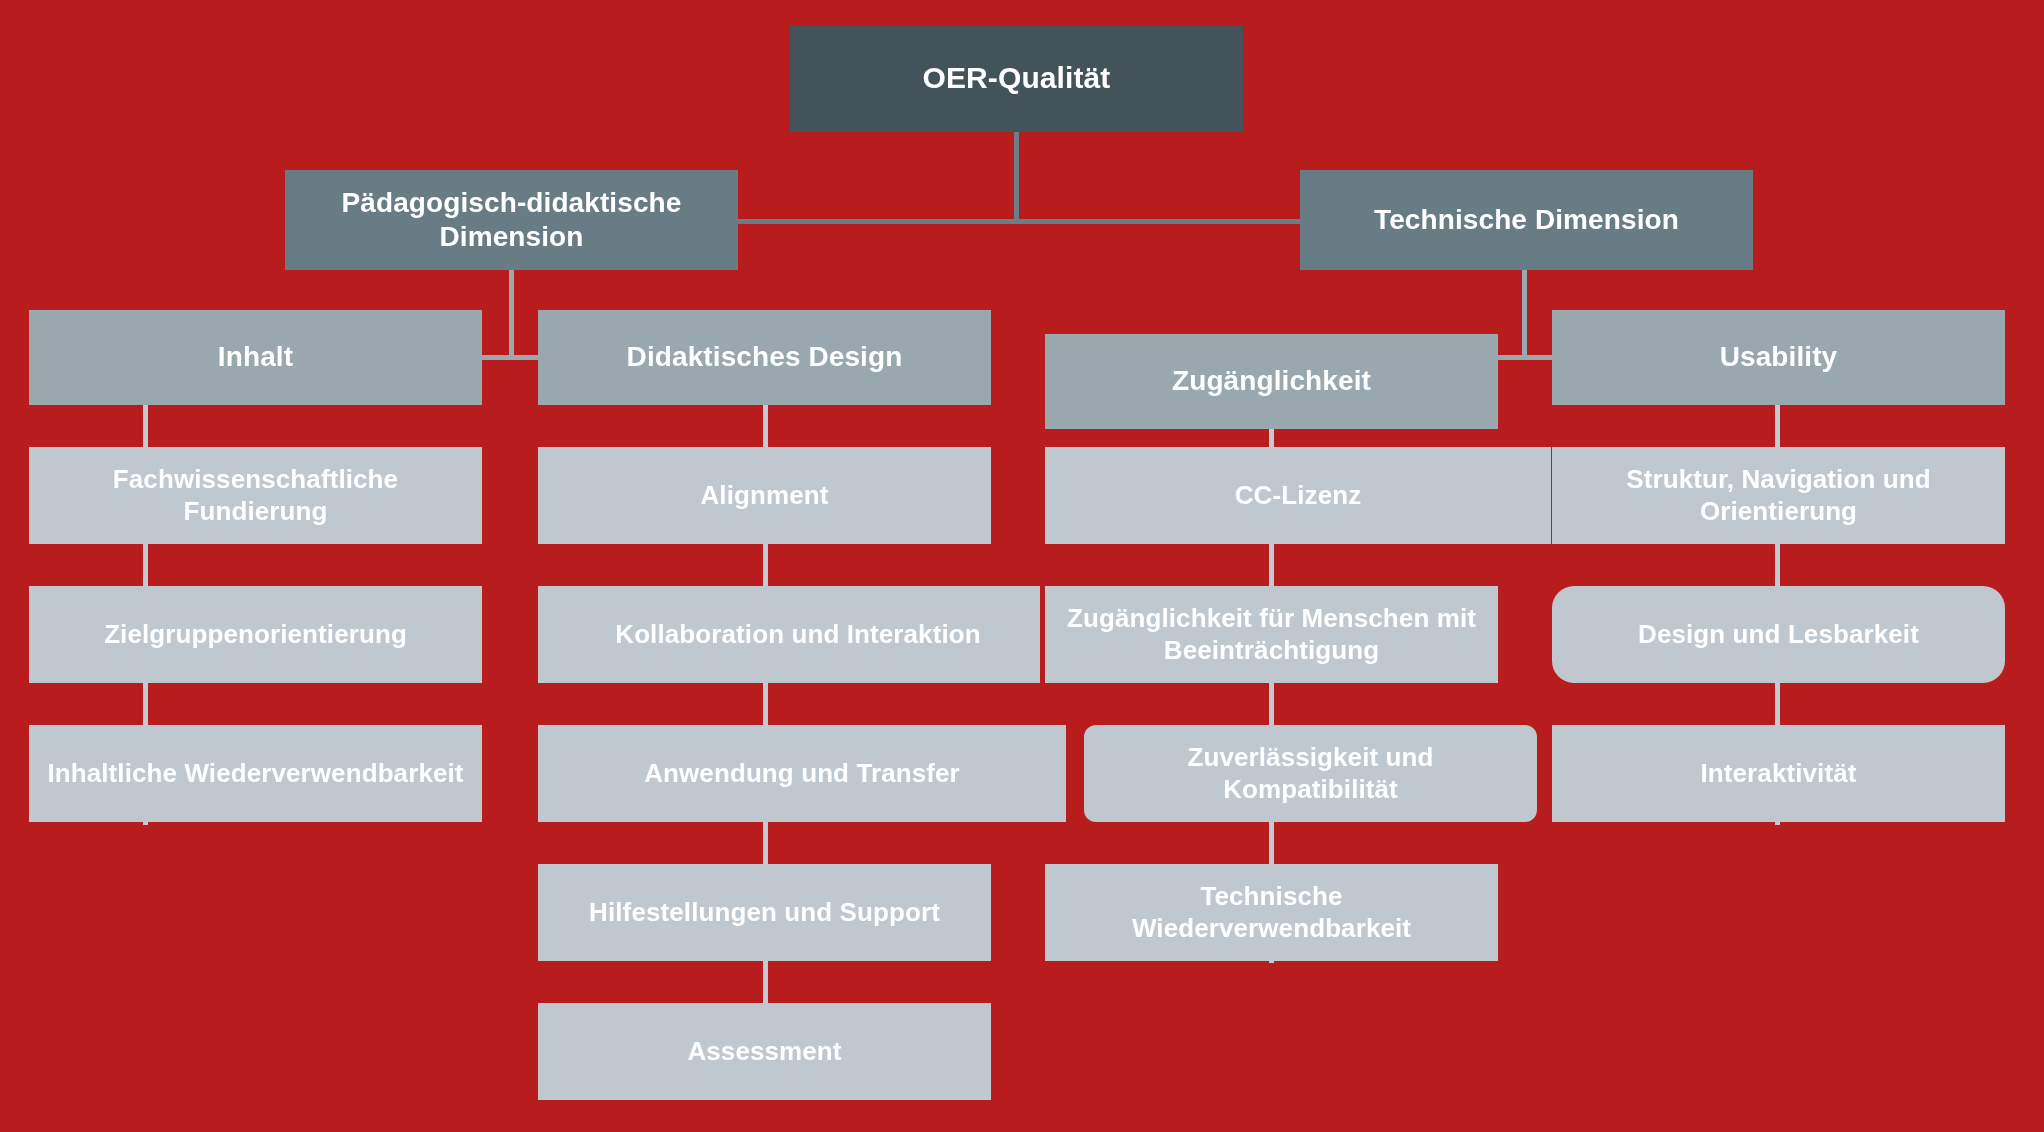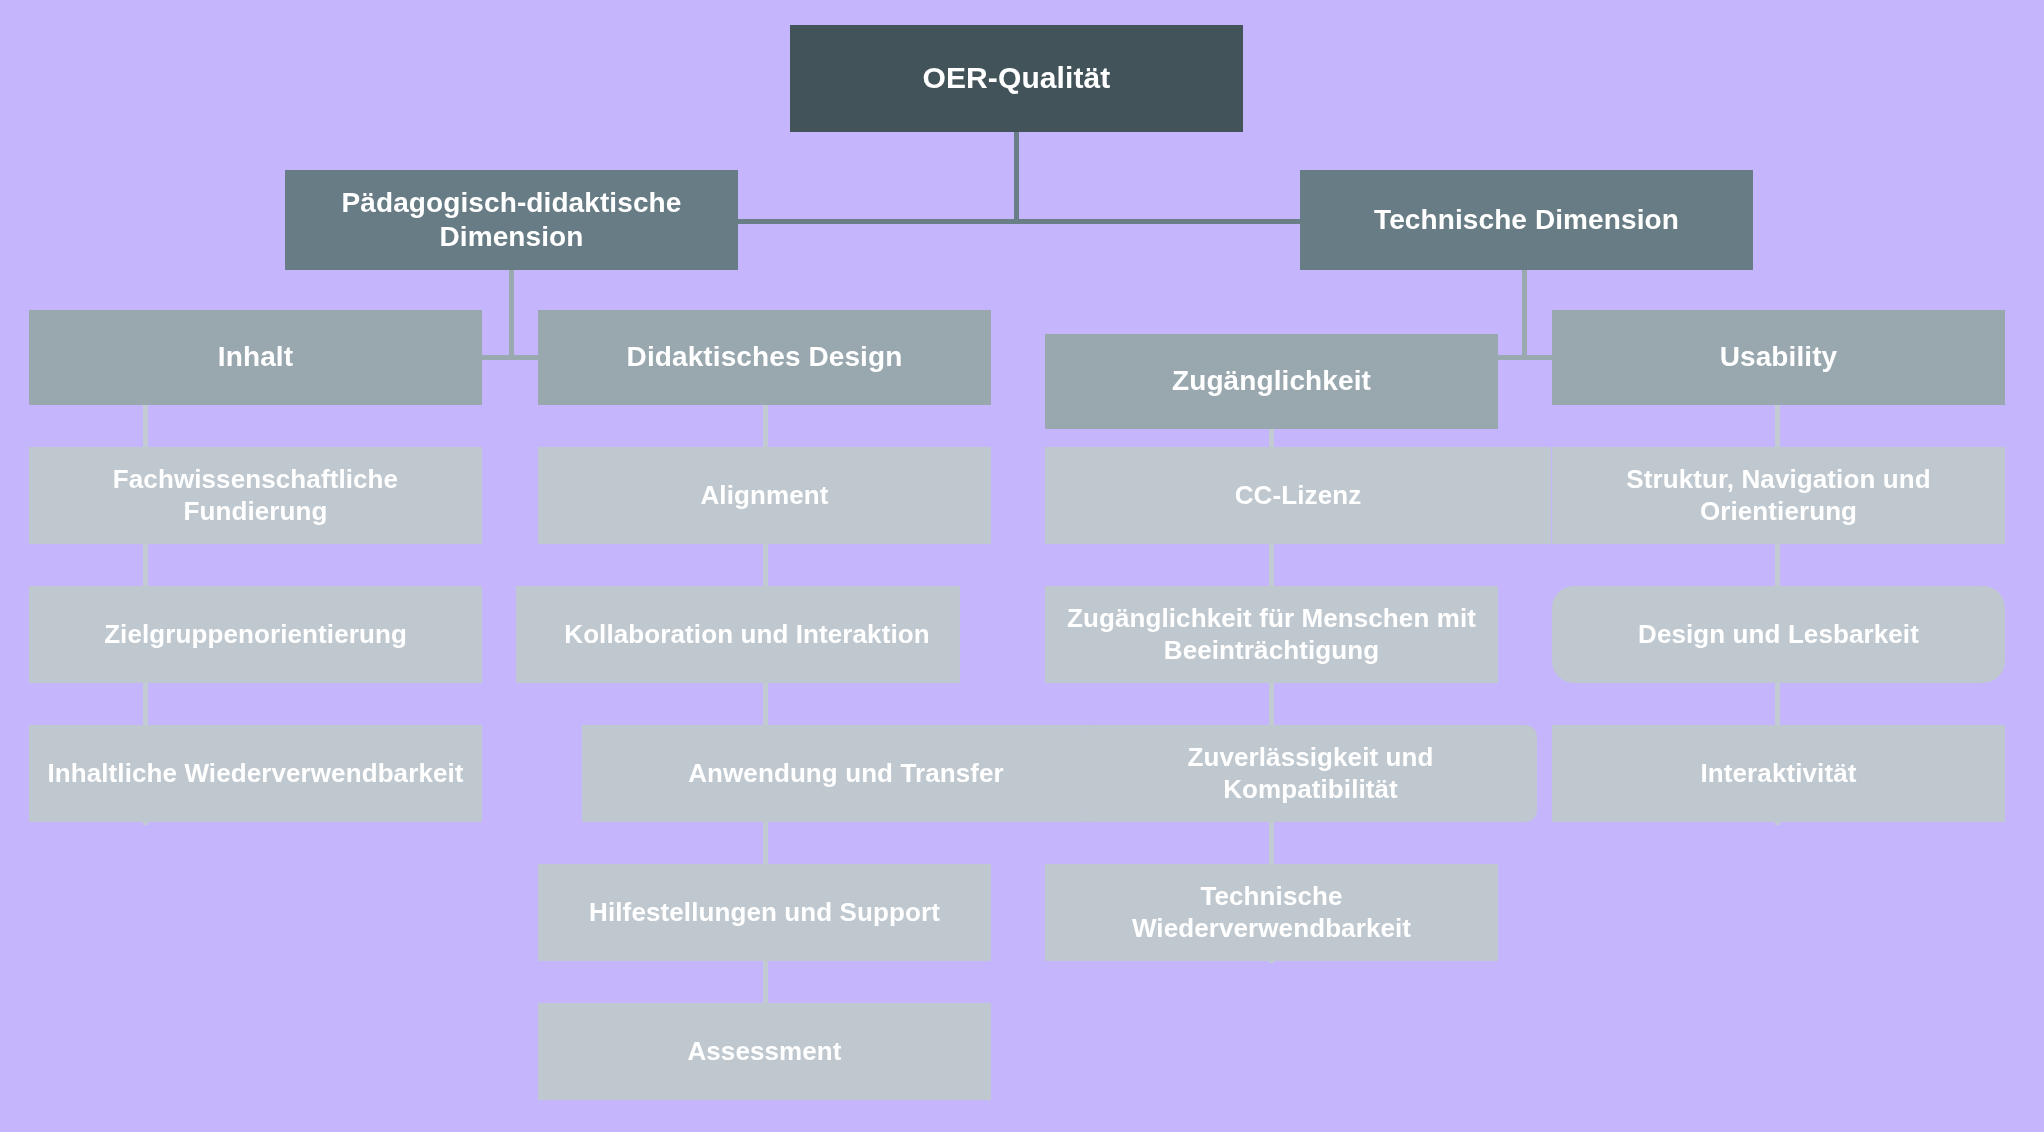--- a/index.html
+++ b/index.html
@@ -7,21 +7,21 @@
     padding: 0;
     background: #ffffff;
   }
   body {
     font-family: "Liberation Sans", sans-serif;
   }
   #diagram {
     position: relative;
     width: 2044px;
     height: 1132px;
-    background: #c4b5fd;
+    background: #b91c1c;
     overflow: hidden;
   }
   .node {
     position: absolute;
     display: flex;
     align-items: center;
     justify-content: center;
     text-align: center;
     color: #ffffff;
     font-weight: bold;
@@ -74,22 +74,22 @@
   <div class="node lvl3" style="left:29px; top:310px; width:453px; height:95px;">Inhalt</div>
   <div class="node lvl3" style="left:538px; top:310px; width:453px; height:95px;">Didaktisches Design</div>
   <div class="node lvl3" style="left:1045px; top:310px; width:453px; height:95px;margin-top:24px;">Zugänglichkeit</div>
   <div class="node lvl3" style="left:1552px; top:310px; width:453px; height:95px;">Usability</div>
 
   <div class="node leaf" style="left:29px; top:447px; width:453px; height:97px;">Fachwissenschaftliche Fundierung</div>
   <div class="node leaf" style="left:29px; top:586px; width:453px; height:97px;">Zielgruppenorientierung</div>
   <div class="node leaf" style="left:29px; top:725px; width:453px; height:97px;">Inhaltliche Wiederverwendbarkeit</div>
 
   <div class="node leaf" style="left:538px; top:447px; width:453px; height:97px;">Alignment</div>
-  <div class="node leaf" style="left:516px; top:586px; width:444px; height:97px;padding-left:32px;">Kollaboration und Interaktion</div>
-  <div class="node leaf" style="left:538px; top:725px; width:528px; height:97px;margin-left:44px;">Anwendung und Transfer</div>
+  <div class="node leaf" style="left:538px; top:586px; width:502px; height:97px;padding-left:32px;">Kollaboration und Interaktion</div>
+  <div class="node leaf" style="left:538px; top:725px; width:528px; height:97px;">Anwendung und Transfer</div>
   <div class="node leaf" style="left:538px; top:864px; width:453px; height:97px;">Hilfestellungen und Support</div>
   <div class="node leaf" style="left:538px; top:1003px; width:453px; height:97px;">Assessment</div>
 
   <div class="node leaf" style="left:1045px; top:447px; width:506px; height:97px;">CC-Lizenz</div>
   <div class="node leaf" style="left:1045px; top:586px; width:453px; height:97px;">Zugänglichkeit für Menschen mit Beeinträchtigung</div>
   <div class="node leaf" style="left:1084px; top:725px; width:453px; height:97px;border-radius:12px;">Zuverlässigkeit und Kompatibilität</div>
   <div class="node leaf" style="left:1045px; top:864px; width:453px; height:97px;">Technische Wiederverwendbarkeit</div>
 
   <div class="node leaf" style="left:1552px; top:447px; width:453px; height:97px;">Struktur, Navigation und Orientierung</div>
   <div class="node leaf" style="left:1552px; top:586px; width:453px; height:97px;border-radius:22px;">Design und Lesbarkeit</div>

